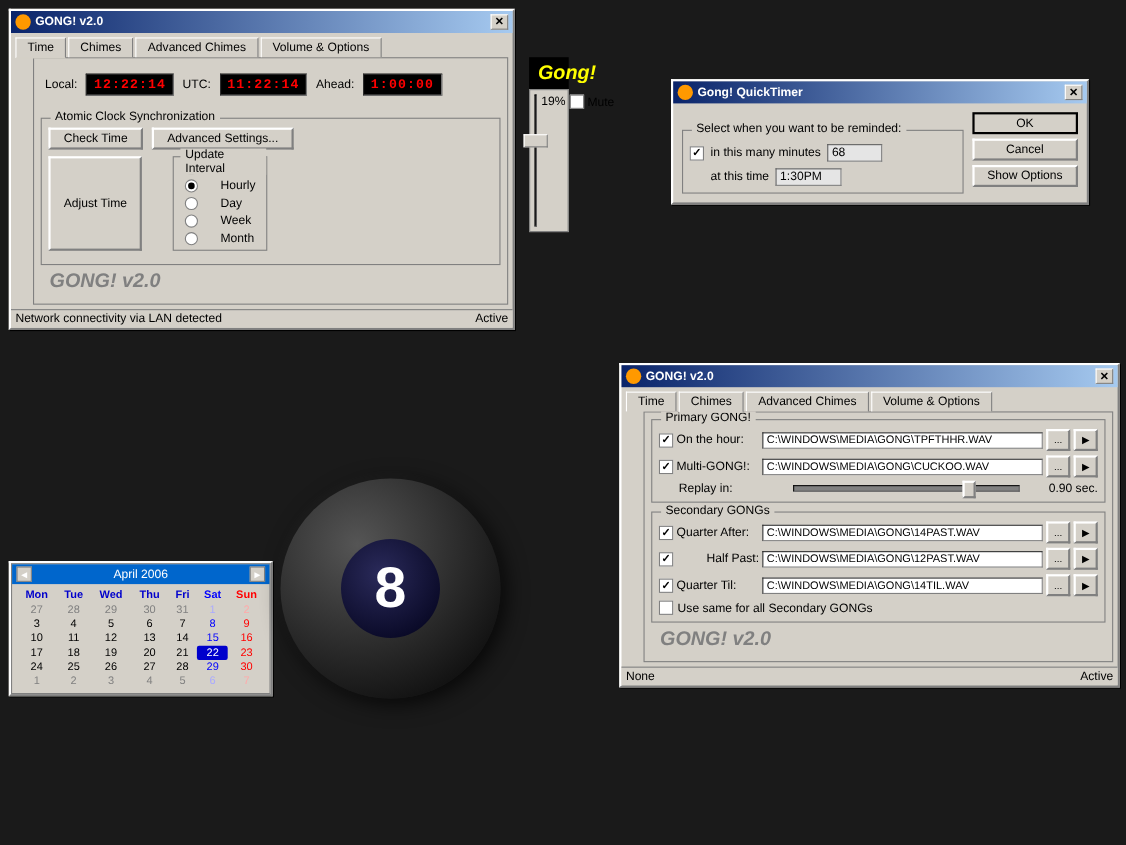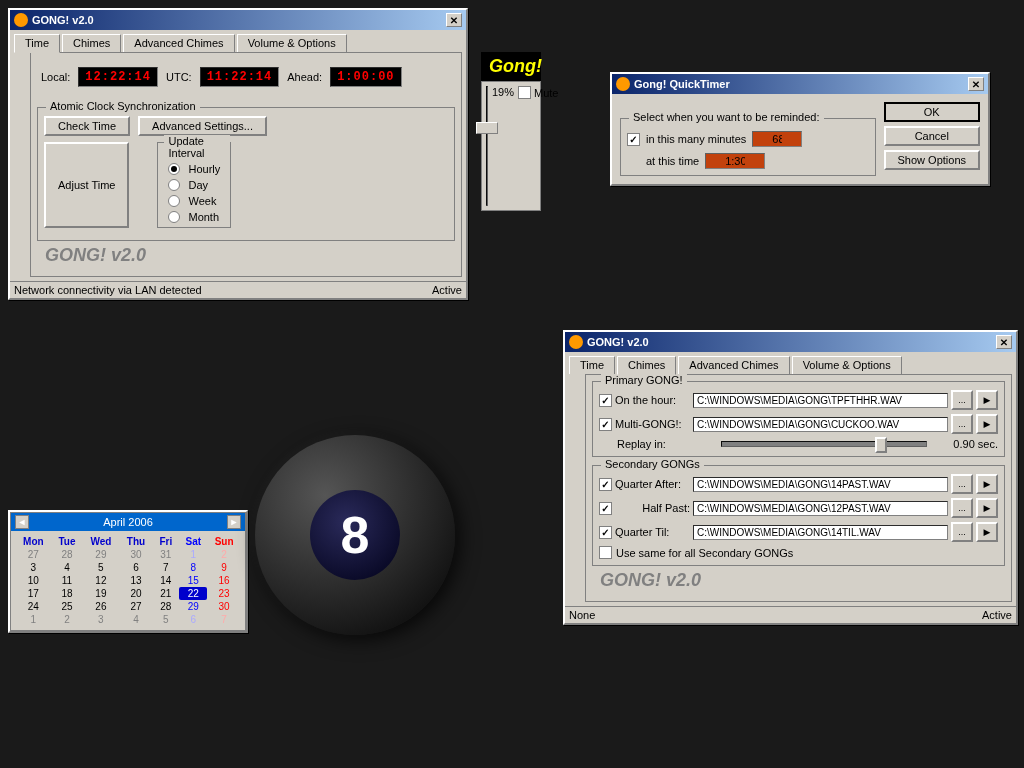--- a/index.html
+++ b/index.html
@@ -137,21 +137,21 @@
       font-family: 'MS Sans Serif', Arial, sans-serif;
       min-width: 60px;
     }
     .win-btn.default {
       border: 2px solid #000;
       padding: 2px 8px;
     }
 
     
     .radio-group { display: flex; flex-direction: column; gap: 4px; }
-    .radio-item { display: flex; align-items: center; gap: 8px; cursor: pointer; }
+    .radio-item { display: flex; align-items: center; gap: 20px; cursor: pointer; }
     .radio-circle {
       width: 12px; height: 12px;
       border: 1px solid #808080;
       border-radius: 50%;
       background: #fff;
       display: flex; align-items: center; justify-content: center;
     }
     .radio-circle.checked::after {
       content: '';
       width: 6px; height: 6px;
@@ -170,38 +170,38 @@
       display: flex; align-items: center; justify-content: center;
       font-size: 10px;
       font-weight: bold;
     }
 
     
     .win-input {
       border: 1px solid #808080;
       border-top-color: #606060;
       border-left-color: #606060;
-      background: #c2410c;
-      padding: 1px 19px;
+      background: #e5e5e5;
+      padding: 1px 3px;
       font-size: 11px;
       font-family: 'MS Sans Serif', Arial, sans-serif;
     }
 
     
     #main-gong {
       left: 8px;
       top: 8px;
       width: 460px;
     }
 
     
     #gong-mini {
       left: 485px;
       top: 55px;
-      width: 60px;
+      width: 36px;
     }
 
     
     #quick-timer {
       left: 610px;
       top: 72px;
       width: 380px;
     }
 
     

